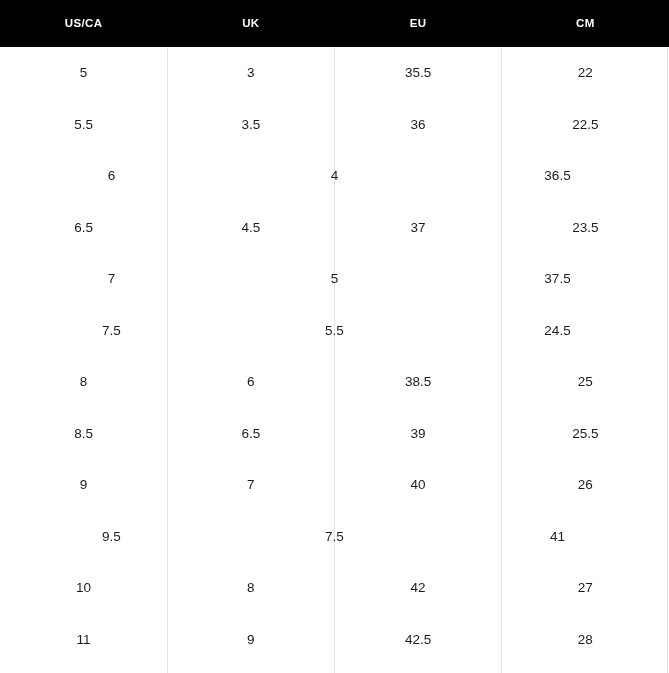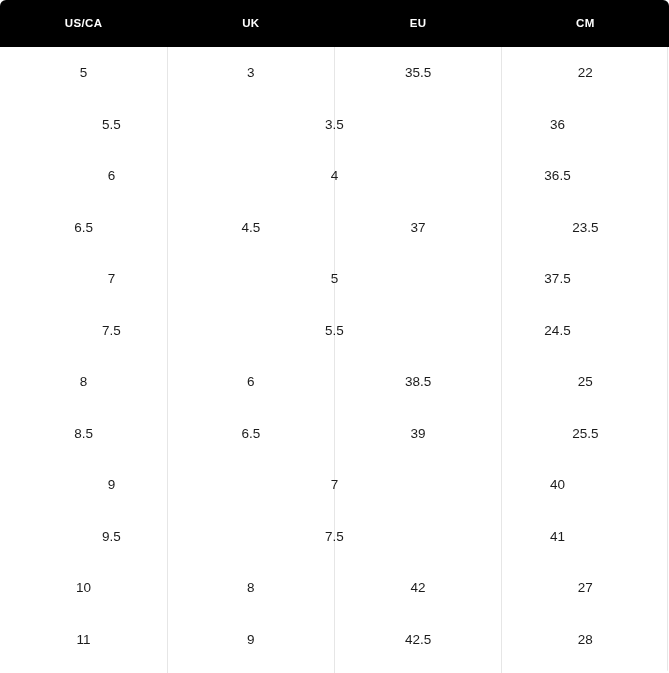--- a/index.html
+++ b/index.html
@@ -14,21 +14,20 @@
     overflow: hidden;
   }
 
   .size-chart {
     width: 669px;
     height: 673px;
     position: relative;
     box-sizing: border-box;
     background: #ffffff;
     overflow: hidden;
-    border-radius: 6px;
   }
 
   
   .chart-header {
     display: flex;
     width: 669px;
     height: 47px;
     background: #000000;
     box-sizing: border-box;
   }
@@ -115,20 +114,21 @@
         <div class="chart-row">
           <div class="cell">5</div>
           <div class="cell">3</div>
           <div class="cell">35.5</div>
           <div class="cell">22</div>
         </div>
         <div class="chart-row">
           <div class="cell">5.5</div>
           <div class="cell">3.5</div>
           <div class="cell">36</div>
+          <div class="cell">22.5</div>
         </div>
         <div class="chart-row">
           <div class="cell">6</div>
           <div class="cell">4</div>
           <div class="cell">36.5</div>
         </div>
         <div class="chart-row">
           <div class="cell">6.5</div>
           <div class="cell">4.5</div>
           <div class="cell">37</div>
@@ -153,20 +153,21 @@
         <div class="chart-row">
           <div class="cell">8.5</div>
           <div class="cell">6.5</div>
           <div class="cell">39</div>
           <div class="cell">25.5</div>
         </div>
         <div class="chart-row">
           <div class="cell">9</div>
           <div class="cell">7</div>
           <div class="cell">40</div>
+          <div class="cell">26</div>
         </div>
         <div class="chart-row">
           <div class="cell">9.5</div>
           <div class="cell">7.5</div>
           <div class="cell">41</div>
         </div>
         <div class="chart-row">
           <div class="cell">10</div>
           <div class="cell">8</div>
           <div class="cell">42</div>

